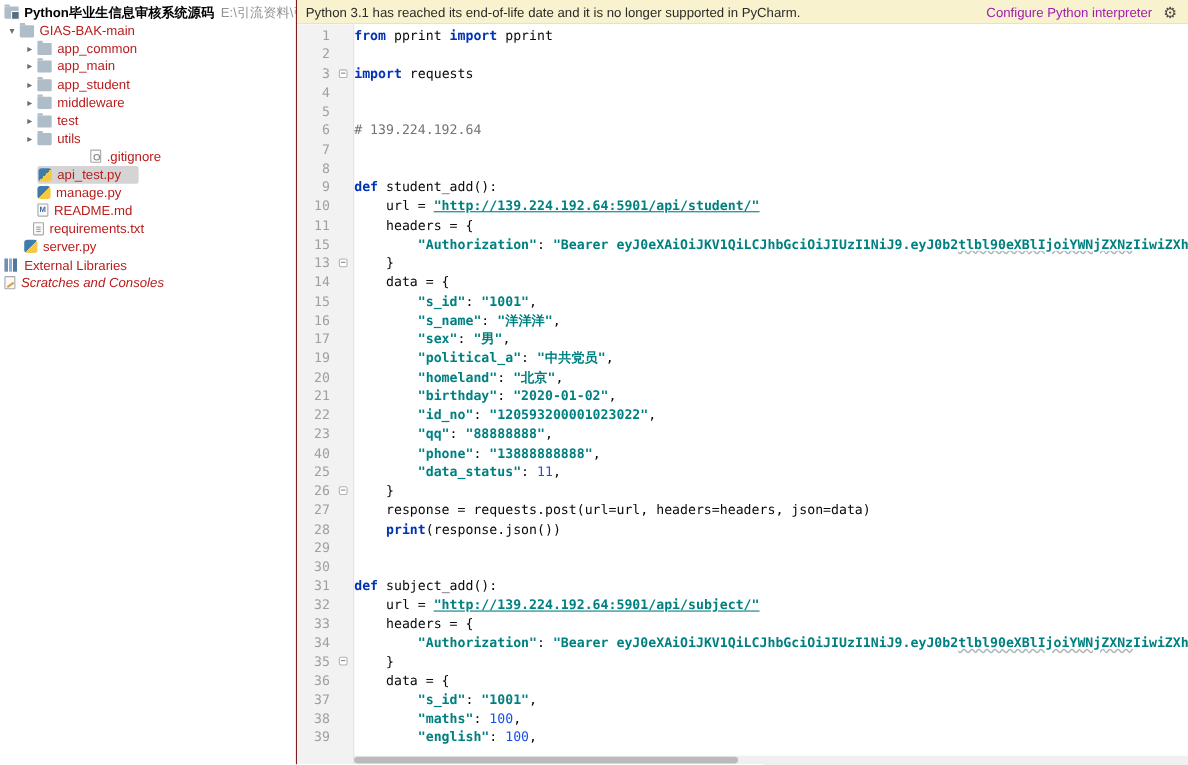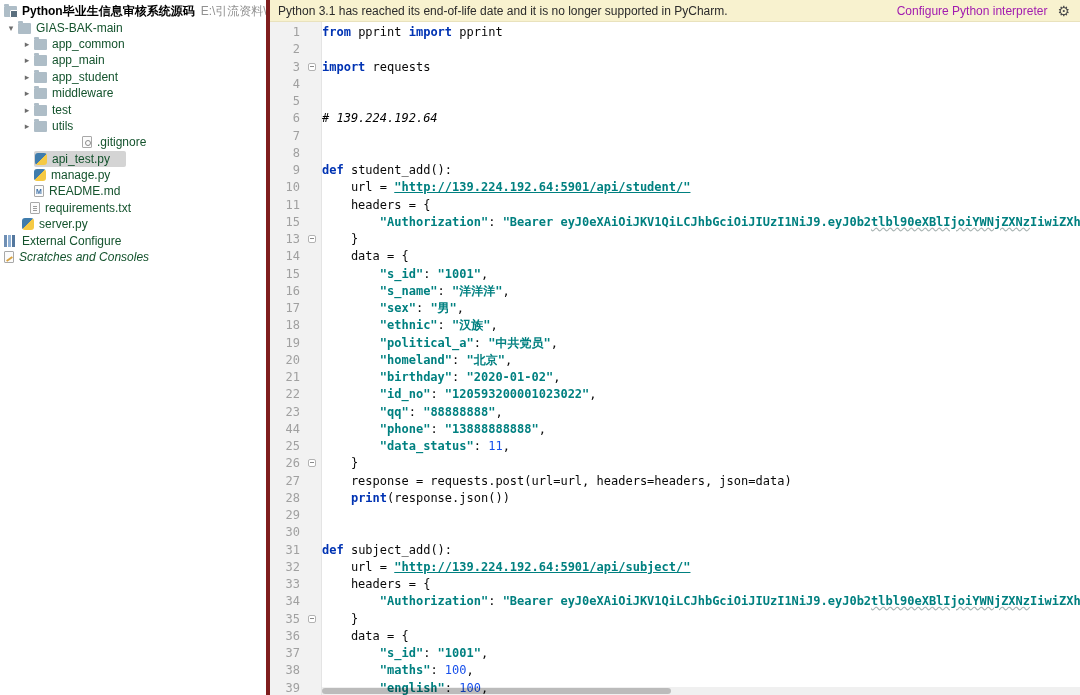--- a/index.html
+++ b/index.html
@@ -2,26 +2,26 @@
 <html><head>
 <meta charset="utf-8">
 <style>
   * { margin:0; padding:0; box-sizing:border-box; }
   html,body { width:1080px; height:695px; overflow:hidden; background:#fff;
               font-family:"Liberation Sans",sans-serif; }
   .app { position:relative; width:1080px; height:695px; background:#fff; }
 
   
   .sidebar { position:absolute; left:0; top:0; width:270px; height:100%;
-             background:#fff; border-right:4px solid #7f1d1d; padding-top:3px;
+             background:#fff; border-right:1px solid #7f1d1d; padding-top:3px;
              overflow:hidden; z-index:2; }
   .tree-row { display:flex; align-items:center; height:16.4px; font-size:12px;
               color:#1e1e1e; white-space:nowrap; cursor:default; padding-left:4px; }
   .chev { width:14px; flex:none; font-size:9px; color:#6e6e6e; text-align:center; }
-  .tlabel { color:#14532d; }
+  .tlabel { color:#b91c1c; }
   .root-name { font-weight:bold; color:#000; }
   .tpath { color:#919191; margin-left:6px; white-space:nowrap; overflow:hidden; }
   .selwrap { display:inline-flex; align-items:center; background:#d4d4d4;
              border-radius:2px; padding:1px 16px 1px 1px; }
 
   .ticon { position:relative; display:inline-block; width:13px; height:11px;
            margin-right:5px; flex:none; }
   .ticon.folder, .ticon.project { background:#aebdc7; border-radius:1px; margin-top:1px; }
   .ticon.folder::before, .ticon.project::before { content:""; position:absolute; top:-2px; left:0;
            width:5px; height:2px; background:#aebdc7; border-radius:1px 1px 0 0; }
@@ -69,21 +69,21 @@
               height:1px; background:#8a8a8a; }
   .ct { flex:none; white-space:pre; color:#080808; }
 
   .tk-k { color:#0033b3; font-weight:bold; }
   .tk-p { color:#080808; }
   .tk-s { color:#008080; font-weight:bold; }
   .tk-u { color:#008080; font-weight:bold; text-decoration:underline; }
   .tk-w { color:#008080; font-weight:bold; text-decoration-line:underline;
           text-decoration-style:wavy; text-decoration-color:#a9b4b3; }
   .tk-n { color:#1750eb; }
-  .tk-c { color:#000000; font-style:italic; }
+  .tk-c { color:#737373; }
 
   .hscroll { position:absolute; left:52px; right:0; bottom:0; height:8px;
              background:rgba(0,0,0,0.06); }
   .hthumb { position:absolute; left:0; top:1px; height:6px; width:46%;
             background:rgba(0,0,0,0.22); border-radius:3px; }
 </style>
 </head>
 <body>
 
 <div class="app">
@@ -157,21 +157,21 @@
           <span class="ticon textfile"></span>
           <span class="tlabel">requirements.txt</span>
         </div>
         <div class="tree-row" style="padding-left: 8px;">
           <span class="chev"></span>
           <span class="ticon python"></span>
           <span class="tlabel">server.py</span>
         </div>
         <div class="tree-row" style="padding-left: 4px;">
           <span class="ticon libraries"></span>
-          <span class="tlabel">External Configure</span>
+          <span class="tlabel">External Libraries</span>
         </div>
         <div class="tree-row" style="padding-left: 4px; font-style: italic;">
           <span class="ticon scratches"></span>
           <span class="tlabel">Scratches and Consoles</span>
         </div>
       </div>
   </div>
 
   <div class="banner">
     <span class="banner-msg">Python 3.1 has reached its end-of-life date and it is no longer supported in PyCharm.</span>
@@ -192,27 +192,26 @@
         <div class="code-line"><span class="ln">8</span><span class="fold"></span><span class="ct"> </span></div>
         <div class="code-line"><span class="ln">9</span><span class="fold"></span><span class="ct"><span class="tk-k">def</span><span class="tk-p"> student_add():</span></span></div>
         <div class="code-line"><span class="ln">10</span><span class="fold"></span><span class="ct"><span class="tk-p">    url = </span><span class="tk-u">"http://139.224.192.64:5901/api/student/"</span></span></div>
         <div class="code-line"><span class="ln">11</span><span class="fold"></span><span class="ct"><span class="tk-p">    headers = {</span></span></div>
         <div class="code-line"><span class="ln">15</span><span class="fold"></span><span class="ct"><span class="tk-p">        </span><span class="tk-s">"Authorization"</span><span class="tk-p">: </span><span class="tk-s">"Bearer eyJ0eXAiOiJKV1QiLCJhbGciOiJIUzI1NiJ9.eyJ0b2</span><span class="tk-w">tlbl90eXBlIjoiYWNjZXNz</span><span class="tk-s">IiwiZXhwIjoxNjUyN</span></span></div>
         <div class="code-line"><span class="ln">13</span><span class="fold"><span class="fold-box"></span></span><span class="ct"><span class="tk-p">    }</span></span></div>
         <div class="code-line"><span class="ln">14</span><span class="fold"></span><span class="ct"><span class="tk-p">    data = {</span></span></div>
         <div class="code-line"><span class="ln">15</span><span class="fold"></span><span class="ct"><span class="tk-p">        </span><span class="tk-s">"s_id"</span><span class="tk-p">: </span><span class="tk-s">"1001"</span><span class="tk-p">,</span></span></div>
         <div class="code-line"><span class="ln">16</span><span class="fold"></span><span class="ct"><span class="tk-p">        </span><span class="tk-s">"s_name"</span><span class="tk-p">: </span><span class="tk-s">"洋洋洋"</span><span class="tk-p">,</span></span></div>
         <div class="code-line"><span class="ln">17</span><span class="fold"></span><span class="ct"><span class="tk-p">        </span><span class="tk-s">"sex"</span><span class="tk-p">: </span><span class="tk-s">"男"</span><span class="tk-p">,</span></span></div>
-        <div class="code-line"><span class="ln">18</span><span class="fold"></span><span class="ct"><span class="tk-p">        </span><span class="tk-s">"ethnic"</span><span class="tk-p">: </span><span class="tk-s">"汉族"</span><span class="tk-p">,</span></span></div>
         <div class="code-line"><span class="ln">19</span><span class="fold"></span><span class="ct"><span class="tk-p">        </span><span class="tk-s">"political_a"</span><span class="tk-p">: </span><span class="tk-s">"中共党员"</span><span class="tk-p">,</span></span></div>
         <div class="code-line"><span class="ln">20</span><span class="fold"></span><span class="ct"><span class="tk-p">        </span><span class="tk-s">"homeland"</span><span class="tk-p">: </span><span class="tk-s">"北京"</span><span class="tk-p">,</span></span></div>
         <div class="code-line"><span class="ln">21</span><span class="fold"></span><span class="ct"><span class="tk-p">        </span><span class="tk-s">"birthday"</span><span class="tk-p">: </span><span class="tk-s">"2020-01-02"</span><span class="tk-p">,</span></span></div>
         <div class="code-line"><span class="ln">22</span><span class="fold"></span><span class="ct"><span class="tk-p">        </span><span class="tk-s">"id_no"</span><span class="tk-p">: </span><span class="tk-s">"120593200001023022"</span><span class="tk-p">,</span></span></div>
         <div class="code-line"><span class="ln">23</span><span class="fold"></span><span class="ct"><span class="tk-p">        </span><span class="tk-s">"qq"</span><span class="tk-p">: </span><span class="tk-s">"88888888"</span><span class="tk-p">,</span></span></div>
-        <div class="code-line"><span class="ln">44</span><span class="fold"></span><span class="ct"><span class="tk-p">        </span><span class="tk-s">"phone"</span><span class="tk-p">: </span><span class="tk-s">"13888888888"</span><span class="tk-p">,</span></span></div>
+        <div class="code-line"><span class="ln">40</span><span class="fold"></span><span class="ct"><span class="tk-p">        </span><span class="tk-s">"phone"</span><span class="tk-p">: </span><span class="tk-s">"13888888888"</span><span class="tk-p">,</span></span></div>
         <div class="code-line"><span class="ln">25</span><span class="fold"></span><span class="ct"><span class="tk-p">        </span><span class="tk-s">"data_status"</span><span class="tk-p">: </span><span class="tk-n">11</span><span class="tk-p">,</span></span></div>
         <div class="code-line"><span class="ln">26</span><span class="fold"><span class="fold-box"></span></span><span class="ct"><span class="tk-p">    }</span></span></div>
         <div class="code-line"><span class="ln">27</span><span class="fold"></span><span class="ct"><span class="tk-p">    response = requests.post(url=url, headers=headers, json=data)</span></span></div>
         <div class="code-line"><span class="ln">28</span><span class="fold"></span><span class="ct"><span class="tk-p">    </span><span class="tk-k">print</span><span class="tk-p">(response.json())</span></span></div>
         <div class="code-line"><span class="ln">29</span><span class="fold"></span><span class="ct"> </span></div>
         <div class="code-line"><span class="ln">30</span><span class="fold"></span><span class="ct"> </span></div>
         <div class="code-line"><span class="ln">31</span><span class="fold"></span><span class="ct"><span class="tk-k">def</span><span class="tk-p"> subject_add():</span></span></div>
         <div class="code-line"><span class="ln">32</span><span class="fold"></span><span class="ct"><span class="tk-p">    url = </span><span class="tk-u">"http://139.224.192.64:5901/api/subject/"</span></span></div>
         <div class="code-line"><span class="ln">33</span><span class="fold"></span><span class="ct"><span class="tk-p">    headers = {</span></span></div>
         <div class="code-line"><span class="ln">34</span><span class="fold"></span><span class="ct"><span class="tk-p">        </span><span class="tk-s">"Authorization"</span><span class="tk-p">: </span><span class="tk-s">"Bearer eyJ0eXAiOiJKV1QiLCJhbGciOiJIUzI1NiJ9.eyJ0b2</span><span class="tk-w">tlbl90eXBlIjoiYWNjZXNz</span><span class="tk-s">IiwiZXhwIjoxNjUyN</span></span></div>

